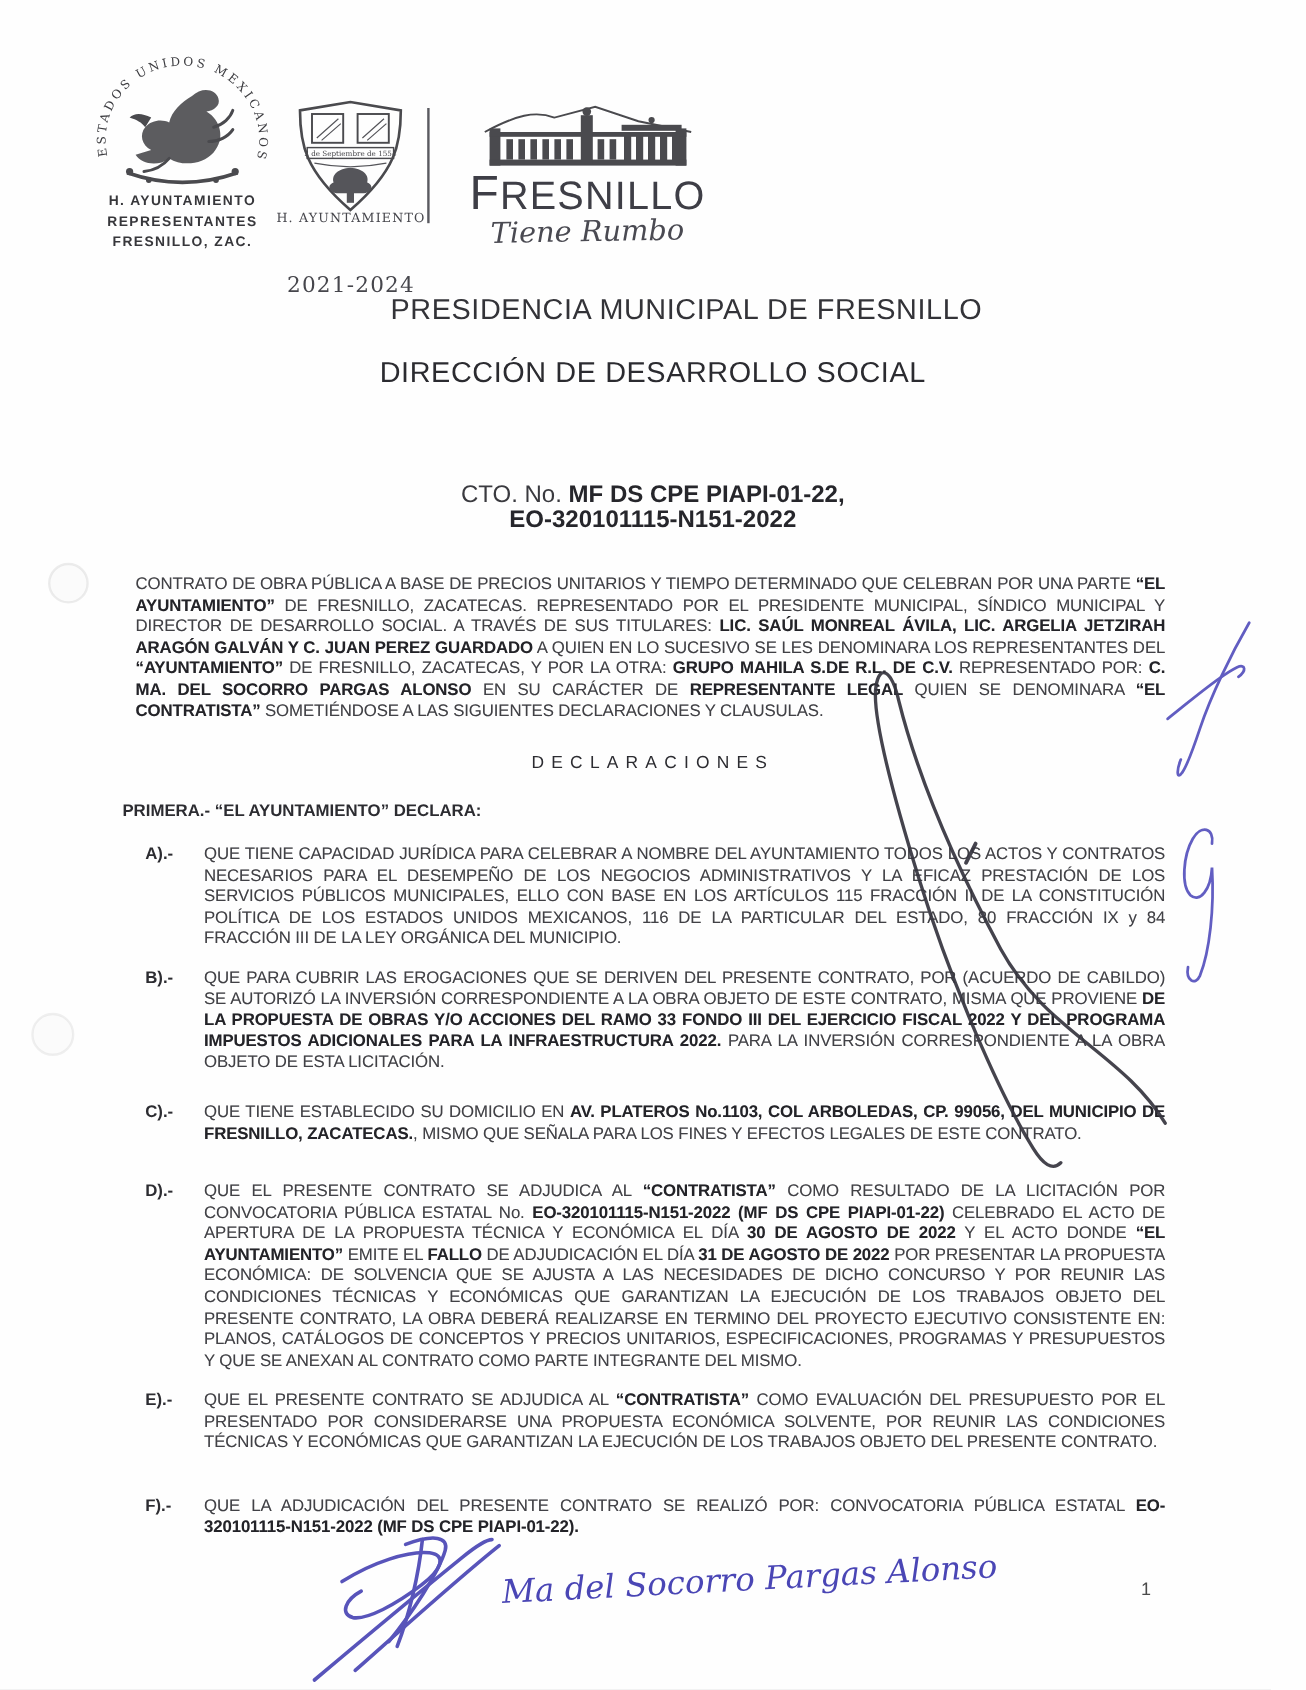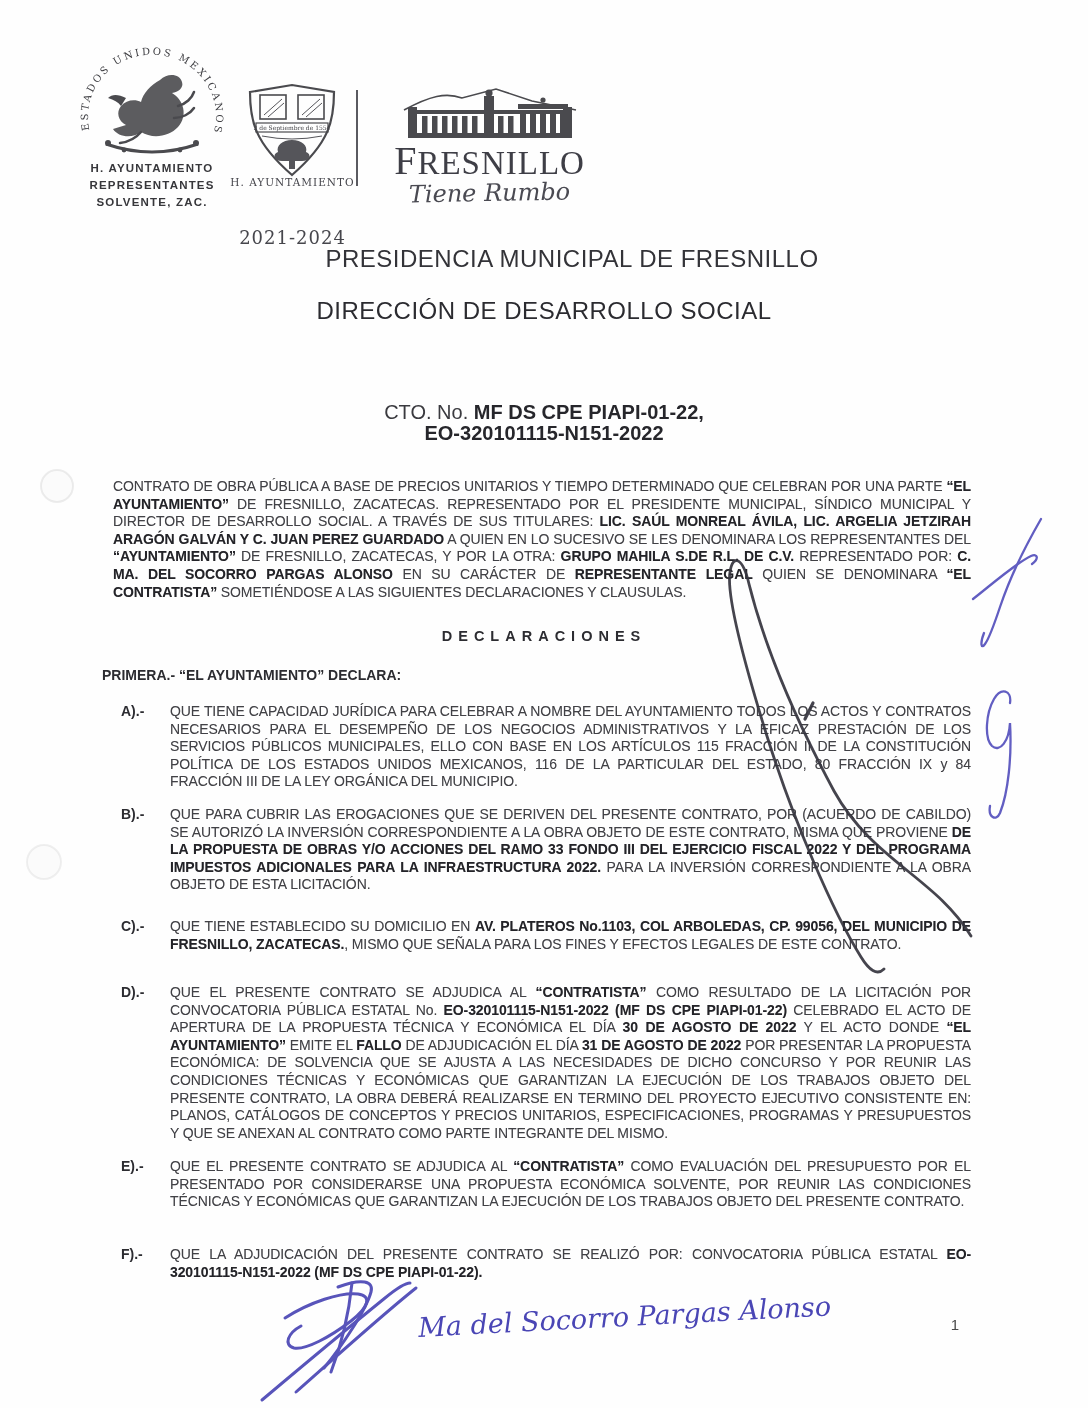--- a/index.html
+++ b/index.html
@@ -12,38 +12,38 @@
   .abs{position:absolute;}
   
   .eagle-caption{left:52px; top:160px; width:200px; text-align:center;
     font-size:11.5px; font-weight:700; letter-spacing:1.2px; line-height:17px; color:#37373b;}
   .shield-caption{left:225px; top:176px; width:135px; text-align:center;
     font-family:"DejaVu Serif", serif; color:#46464c;}
   .shield-caption .l1{font-size:10.5px; letter-spacing:1px;}
   .shield-caption .l2{font-size:18px; letter-spacing:1px; line-height:20px;margin-top:40px;}
   .vdivider{left:356px; top:90px; width:2px; height:96px; background:#5a5a60;}
   .fresnillo{left:372px; top:86px; width:235px; text-align:center; color:#3e3e46;}
-  .fresnillo .wordmark{font-family:Liberation Serif, serif; font-size:33px; line-height:34px;
+  .fresnillo .wordmark{font-family:Liberation Sans, sans-serif; font-size:33px; line-height:34px;
     letter-spacing:1px; color:#3e3e46;}
   .fresnillo .wordmark::first-letter{font-size:40px;}
   .fresnillo .tagline{font-family:"DejaVu Serif", serif; font-style:italic; font-size:24px;
     line-height:26px; color:#4a4a52; transform:rotate(-1deg); margin-top:0px;}
   
   .t-center{left:0; width:1088px; text-align:center;}
   .title1{top:245px; font-size:24px; letter-spacing:0.5px; color:#333338;padding-left:28px;}
   .title2{top:297px; font-size:24px; font-weight:400; letter-spacing:0.5px; color:#2b2b30;}
   .title3{top:348px; font-size:16px; font-weight:700; letter-spacing:0.2px; color:#2b2b30;}
   .cto{top:402px; font-size:20px; line-height:21px; color:#3a3a3f;}
   .cto .b{font-weight:700; color:#26262b;}
   
   .bodytext{font-size:14px; line-height:17.6px; text-align:justify;
     letter-spacing:-0.1px; color:#414146; text-shadow:0 0 0.5px rgba(40,40,40,0.25);}
   .bodytext .b, .item-text .b{font-weight:700; color:#232328;}
   .intro{left:113px; top:478px; width:858px;}
-  .decl-heading{top:628px; font-size:14.5px; font-weight:700; letter-spacing:6px; color:#2c2c31;}
+  .decl-heading{top:628px; font-size:14.5px; font-weight:400; letter-spacing:6px; color:#2c2c31;}
   .primera{left:102px; top:667px; width:860px; font-size:14px; font-weight:700; color:#2c2c31;}
   .item{left:113px; width:858px; display:flex;}
   .item-label{width:57px; flex:0 0 57px; font-size:14px; font-weight:700; color:#2c2c31; padding-left:8px; box-sizing:border-box;}
   .item-text{flex:1; font-size:14px; line-height:17.6px; text-align:justify;
     letter-spacing:-0.1px; color:#414146; text-shadow:0 0 0.5px rgba(40,40,40,0.25);}
   .item-a{top:703px;} .item-b{top:806px;} .item-c{top:918px;}
   .item-d{top:984px;} .item-e{top:1158px;} .item-f{top:1246px;}
   
   .handwriting{left:418px; top:1302px; width:380px;
     font-family:"DejaVu Serif", serif; font-style:italic; font-size:27px;
@@ -70,21 +70,21 @@
     <path d="M 58 52 C 50 48 44 48 40 52 C 46 54 50 56 53 60" fill="#4a4a4e"></path>
     <path d="M 38 98 Q 84 114 130 98" stroke="#4a4a4e" stroke-width="3" fill="none"></path>
     <circle cx="40" cy="97" r="3" fill="#4a4a4e"></circle>
       <circle cx="128" cy="97" r="3" fill="#4a4a4e"></circle>
     <circle cx="56" cy="104" r="2.4" fill="#4a4a4e"></circle>
       <circle cx="112" cy="104" r="2.4" fill="#4a4a4e"></circle>
   </svg>
   <div class="abs eagle-caption">
     <div>H. AYUNTAMIENTO</div>
     <div>REPRESENTANTES</div>
-    <div>SOLVENTE, ZAC.</div>
+    <div>FRESNILLO, ZAC.</div>
   </div>
 
   <svg class="abs" style="left:242px; top:82px;" width="100" height="96" viewBox="0 0 100 96">
     <path d="M 8 10 L 50 3 L 92 10 C 92 38 88 60 50 93 C 12 60 8 38 8 10 Z" fill="none" stroke="#4a4a4e" stroke-width="2.2"></path>
     <rect x="18" y="13" width="26" height="24" fill="none" stroke="#4a4a4e" stroke-width="1.6"></rect>
     <rect x="56" y="13" width="26" height="24" fill="none" stroke="#4a4a4e" stroke-width="1.6"></rect>
     <path d="M 22 33 L 40 17 M 26 35 L 42 21 M 60 33 L 78 17 M 64 35 L 80 21" stroke="#55555a" stroke-width="1"></path>
     <rect x="14" y="41" width="72" height="9" fill="none" stroke="#4a4a4e" stroke-width="1.2"></rect>
     <text x="50" y="48" text-anchor="middle" font-family="DejaVu Serif, serif" font-size="6" fill="#46464a">2 de Septiembre de 1554</text>
     <path d="M 50 58 C 40 58 34 64 36 70 C 30 72 32 79 40 79 L 60 79 C 68 79 70 72 64 70 C 66 64 60 58 50 58 Z" fill="#55555a"></path>

